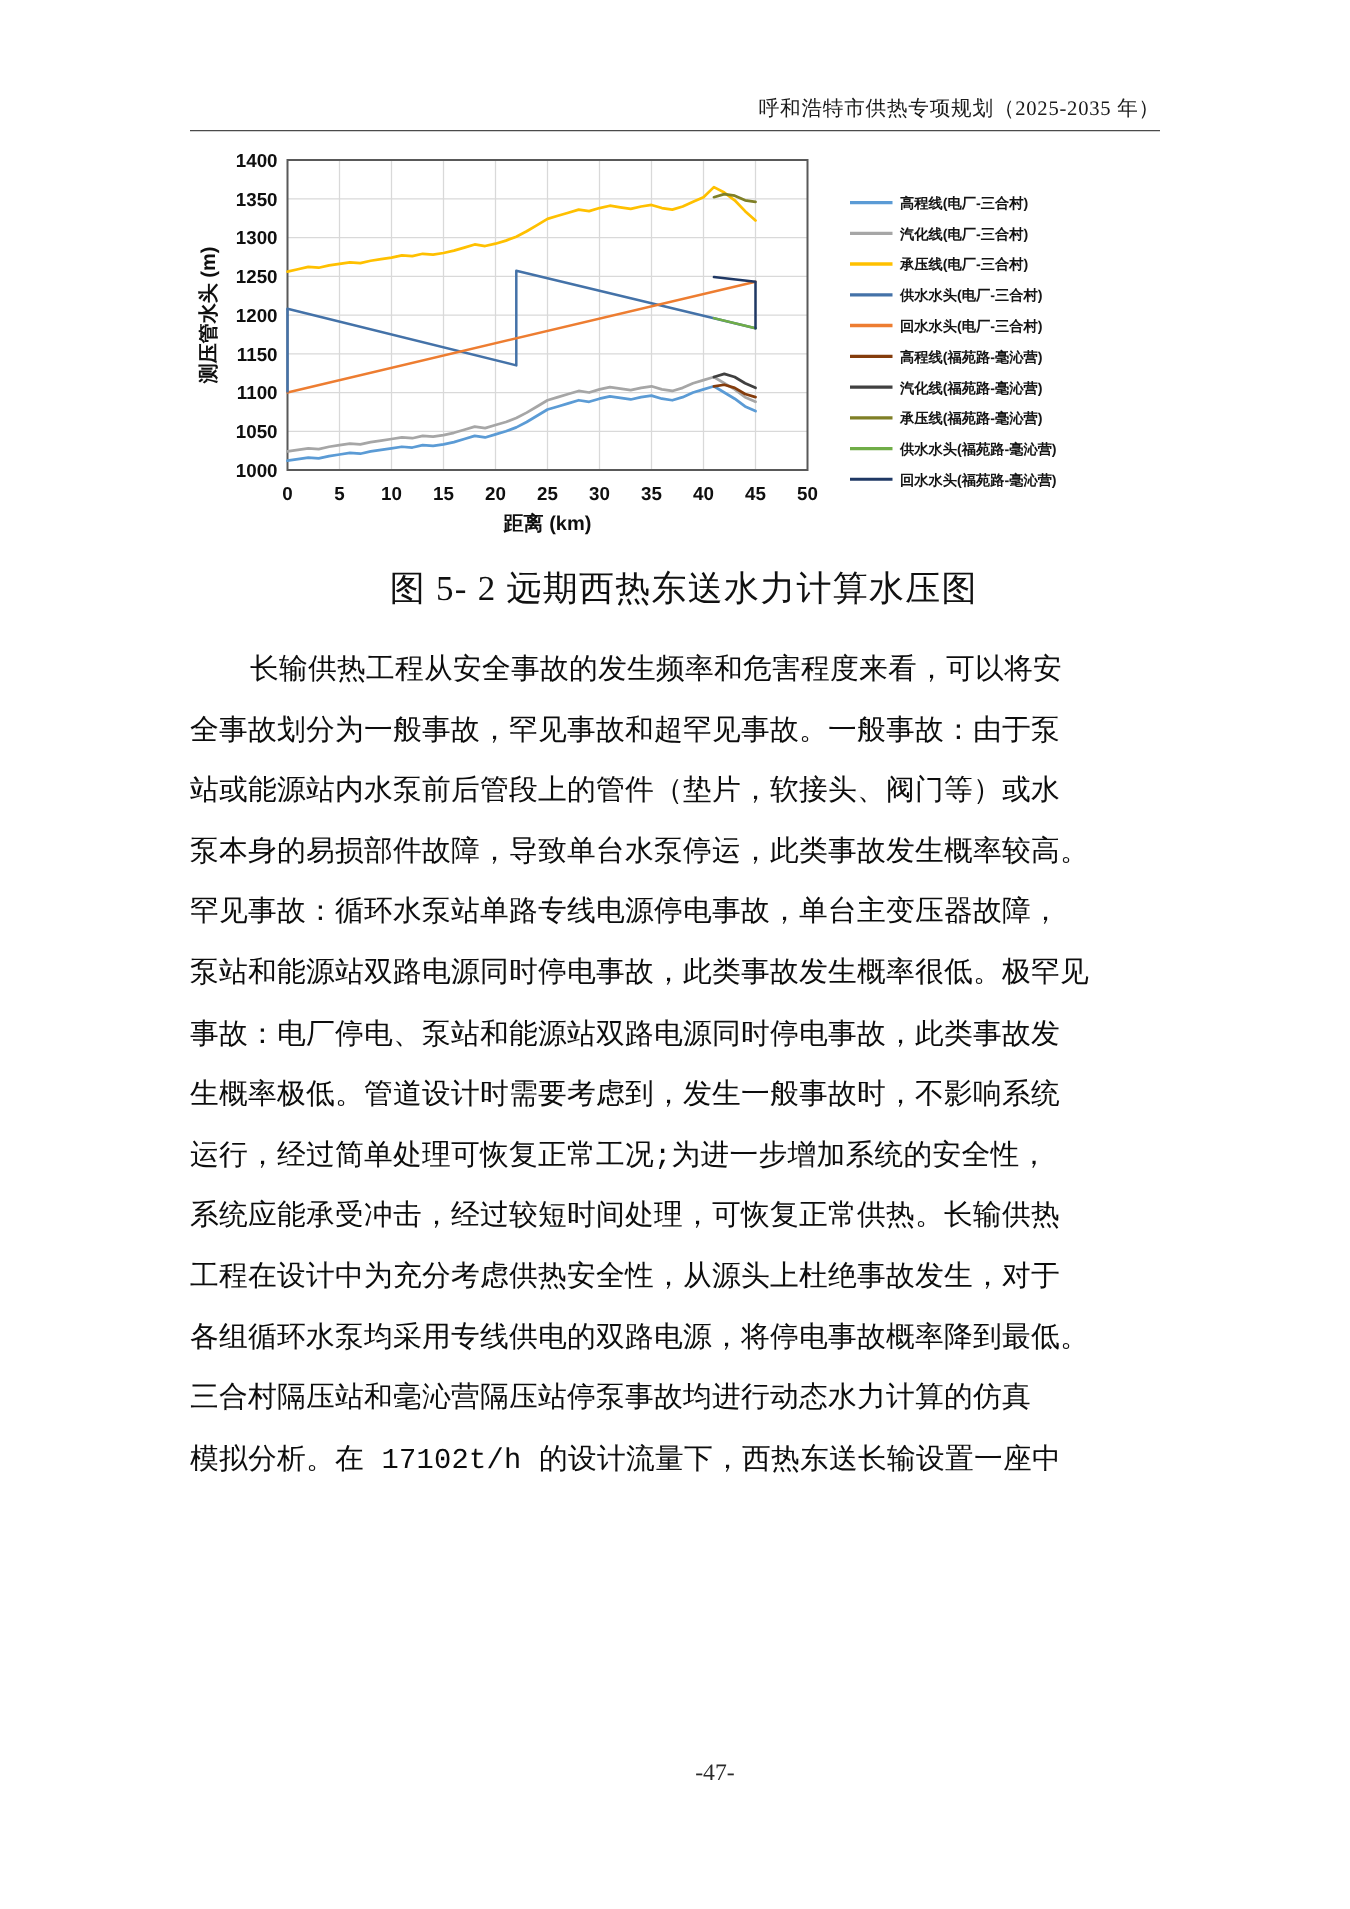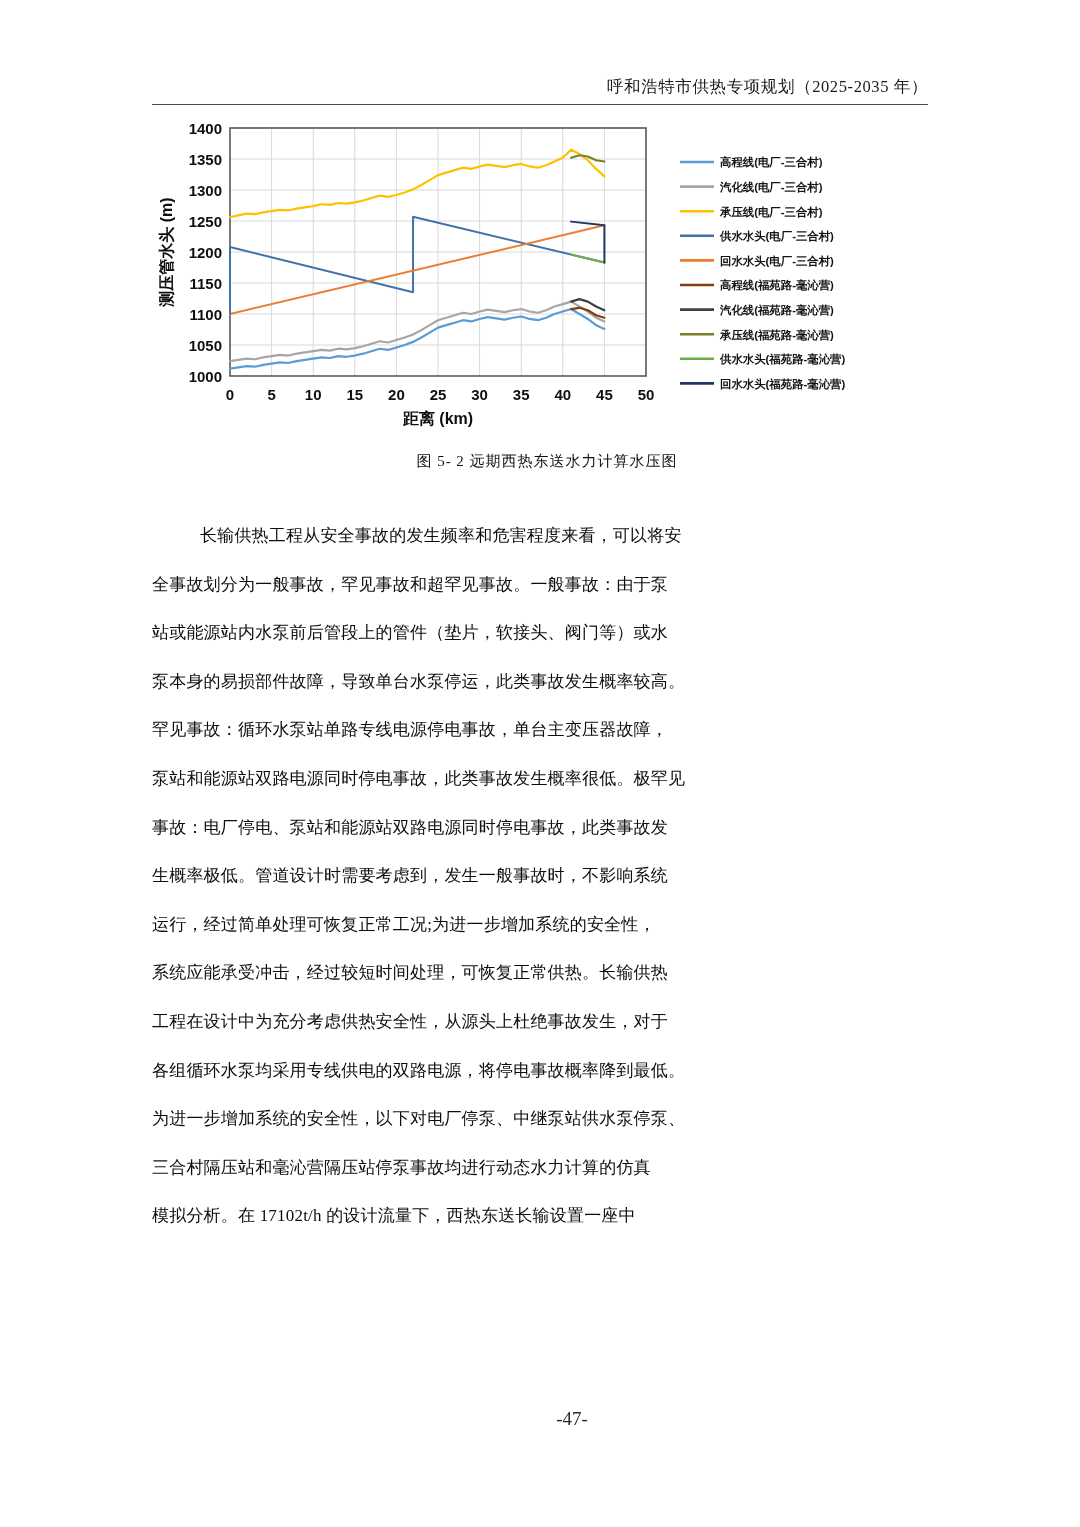--- a/index.html
+++ b/index.html
@@ -61,41 +61,41 @@
     height: 310px;
   }
   .chart svg { display: block; }
 
   .fig-caption {
     position: absolute;
     left: 152px;
     top: 452px;
     width: 790px;
     text-align: center;
-    font-size: 15px;
+    font-size: 28px;
     font-family: "Liberation Serif", "DejaVu Serif", serif;
     color: #111;
     letter-spacing: 1px;
   }
 
   
   .body-text {
     position: absolute;
     left: 152px;
     top: 512px;
     width: 784px;
   }
   .para-line {
-    font-size: 17px;
+    font-size: 23px;
     line-height: 48.6px;
     height: 48.6px;
     color: #0d0d0d;
     letter-spacing: 0.2px;
     white-space: nowrap;
-    font-family: Liberation Serif, serif;
+    font-family: Liberation Mono, monospace;
   }
 
   
   .page-number {
     position: absolute;
     left: 14px;
     top: 1408px;
     width: 1080px;
     text-align: center;
     font-size: 19px;
@@ -220,20 +220,19 @@
       <div class="para-line">站或能源站内水泵前后管段上的管件（垫片，软接头、阀门等）或水</div>
       <div class="para-line">泵本身的易损部件故障，导致单台水泵停运，此类事故发生概率较高。</div>
       <div class="para-line">罕见事故：循环水泵站单路专线电源停电事故，单台主变压器故障，</div>
       <div class="para-line">泵站和能源站双路电源同时停电事故，此类事故发生概率很低。极罕见</div>
       <div class="para-line">事故：电厂停电、泵站和能源站双路电源同时停电事故，此类事故发</div>
       <div class="para-line">生概率极低。管道设计时需要考虑到，发生一般事故时，不影响系统</div>
       <div class="para-line">运行，经过简单处理可恢复正常工况;为进一步增加系统的安全性，</div>
       <div class="para-line">系统应能承受冲击，经过较短时间处理，可恢复正常供热。长输供热</div>
       <div class="para-line">工程在设计中为充分考虑供热安全性，从源头上杜绝事故发生，对于</div>
       <div class="para-line">各组循环水泵均采用专线供电的双路电源，将停电事故概率降到最低。</div>
-      <div class="para-line">为进一步增加系统的安全性，以下对电厂停泵、中继泵站供水泵停泵、</div>
       <div class="para-line">三合村隔压站和毫沁营隔压站停泵事故均进行动态水力计算的仿真</div>
       <div class="para-line">模拟分析。在 17102t/h 的设计流量下，西热东送长输设置一座中</div>
     </div>
 
   <div class="page-number">-47-</div>
 
 </div>
 
 </body></html>

